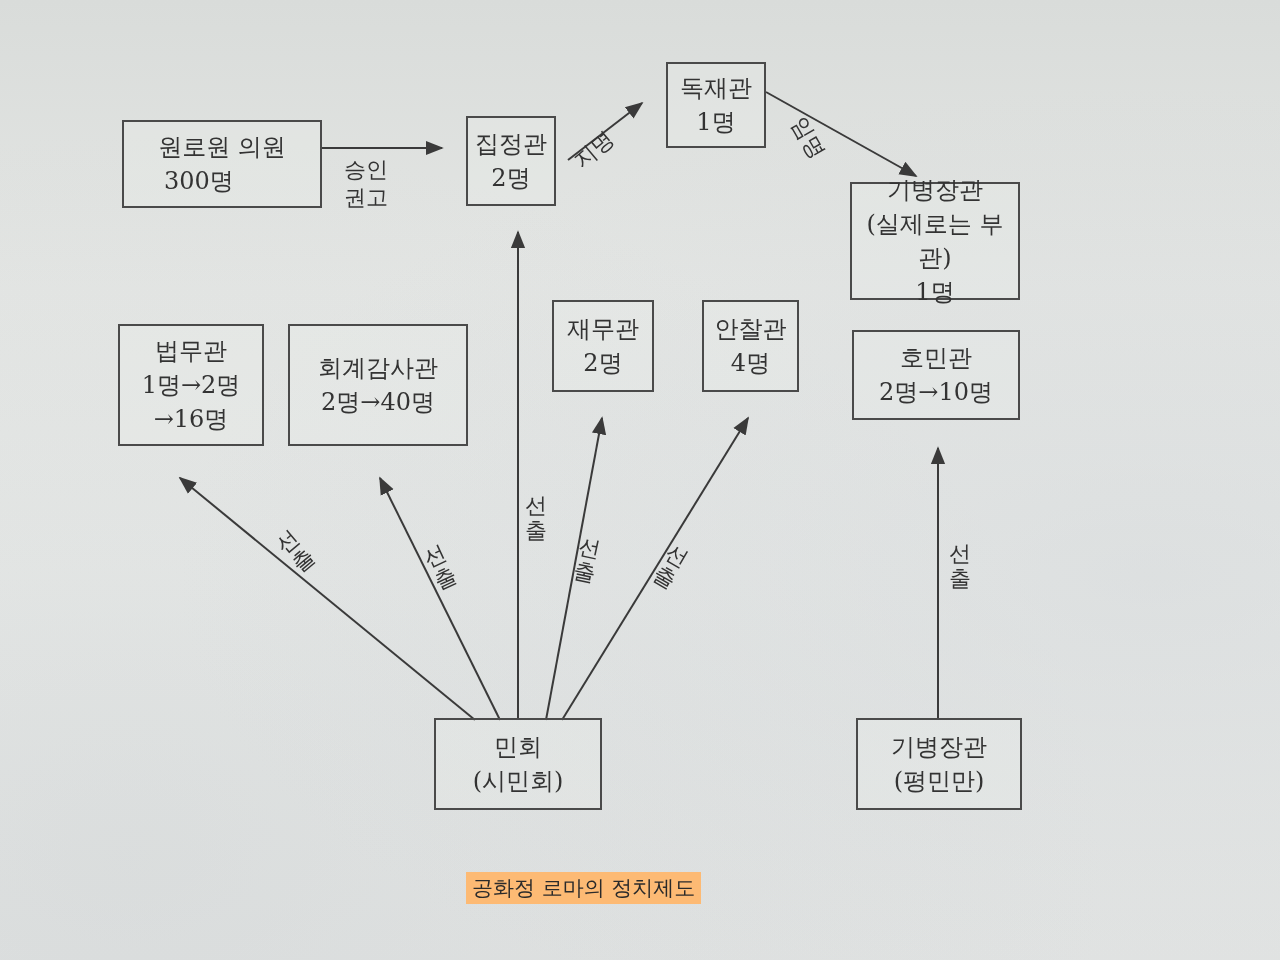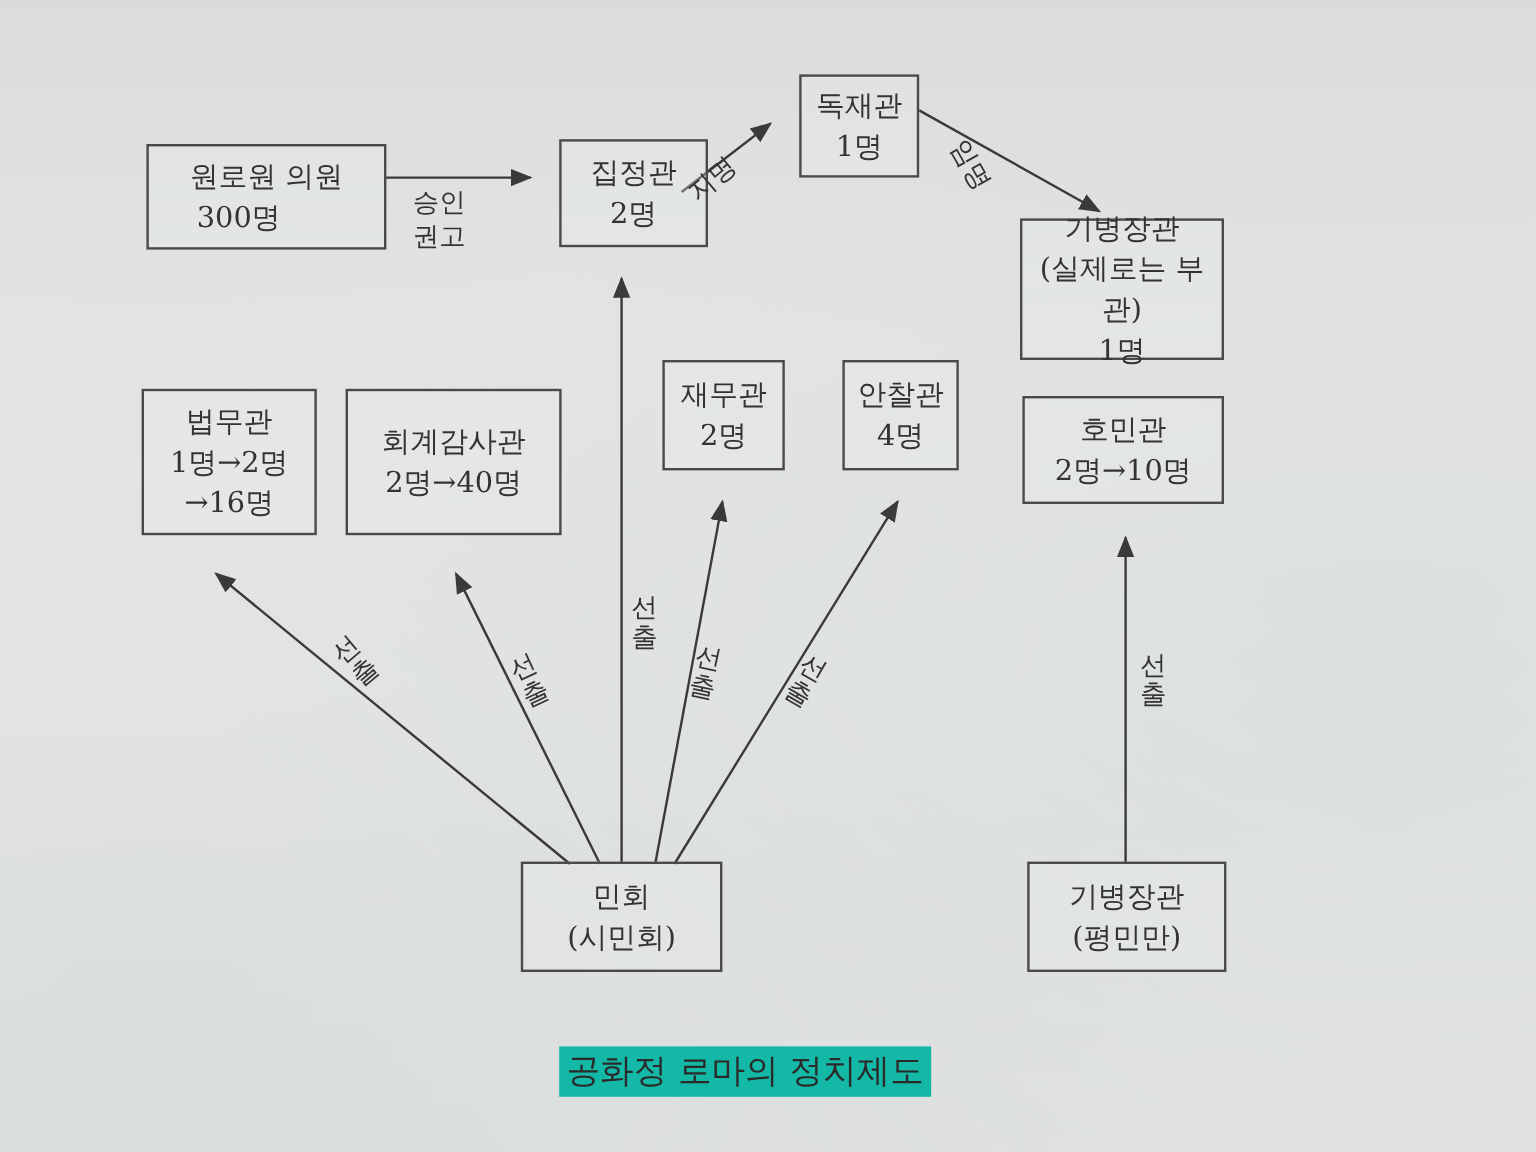--- a/index.html
+++ b/index.html
@@ -22,22 +22,22 @@
     display:flex; flex-direction:column; align-items:center; justify-content:center;
     text-align:center; font-size:24px; line-height:34px; color:#333;
     background:rgba(235,237,235,0.3);
   }
   .lbl {
     position:absolute; font-size:22px; color:#333; line-height:28px;
     font-family: "DejaVu Sans", "Liberation Sans", sans-serif;
   }
   .vlbl { writing-mode: vertical-rl; text-orientation: upright; letter-spacing:2px; }
   .caption {
-    position:absolute; left:466px; top:872px; font-size:28px; padding:2px 6px;
-    background:#14b8a6; color:#2a2a2a;
+    position:absolute; left:466px; top:872px; font-size:21px; padding:2px 6px;
+    background:#fdba74; color:#2a2a2a;
     font-family: "DejaVu Sans", "Liberation Sans", sans-serif;
   }
 </style>
 </head>
 <body>
 
 <div class="bleed"></div>
 
 <svg class="lines" width="1280" height="960">
   <defs>
@@ -56,21 +56,21 @@
     <line x1="562" y1="720" x2="748" y2="418" marker-end="url(#ah)"></line>
     <line x1="938" y1="720" x2="938" y2="448" marker-end="url(#ah)"></line>
   </g>
 </svg>
 
 <div class="box" style="left:122px;top:120px;width:200px;height:88px;">
   <span>원로원 의원</span>
   <span style="align-self:flex-start;margin-left:40px;">300명</span>
 </div>
 
-<div class="box" style="left:466px;top:116px;width:124px;height:90px;">
+<div class="box" style="left:466px;top:116px;width:90px;height:90px;">
   <span>집정관</span>
   <span>2명</span>
 </div>
 
 <div class="box" style="left:666px;top:62px;width:100px;height:86px;text-align:right;">
   <span>독재관</span>
   <span>1명</span>
 </div>
 
 <div class="box" style="left:850px;top:182px;width:170px;height:118px;align-items:center;">

